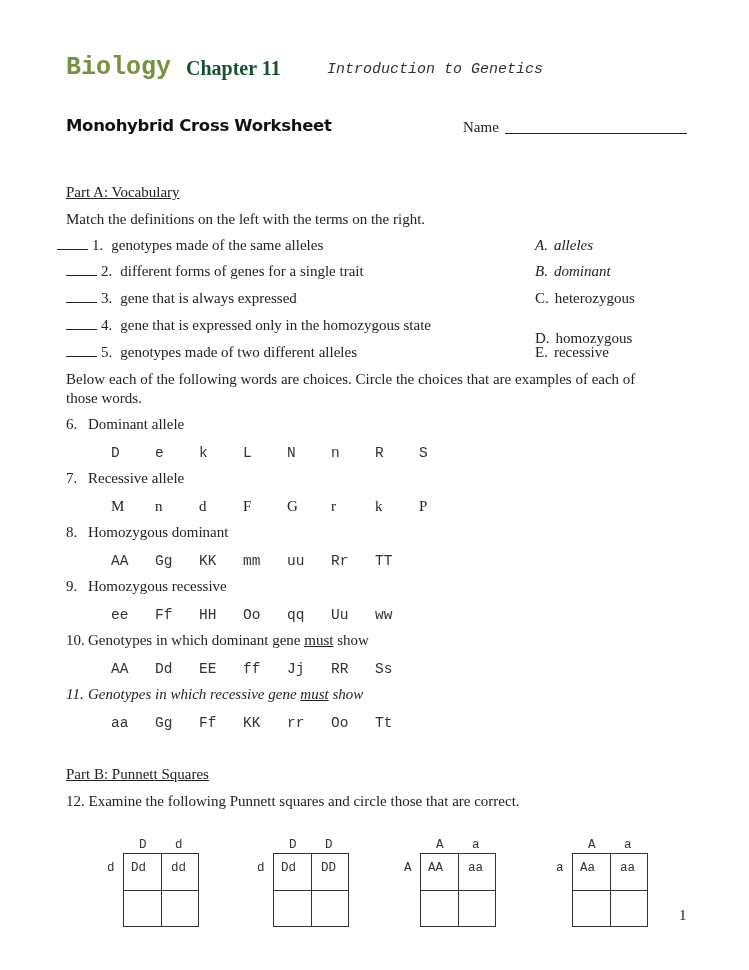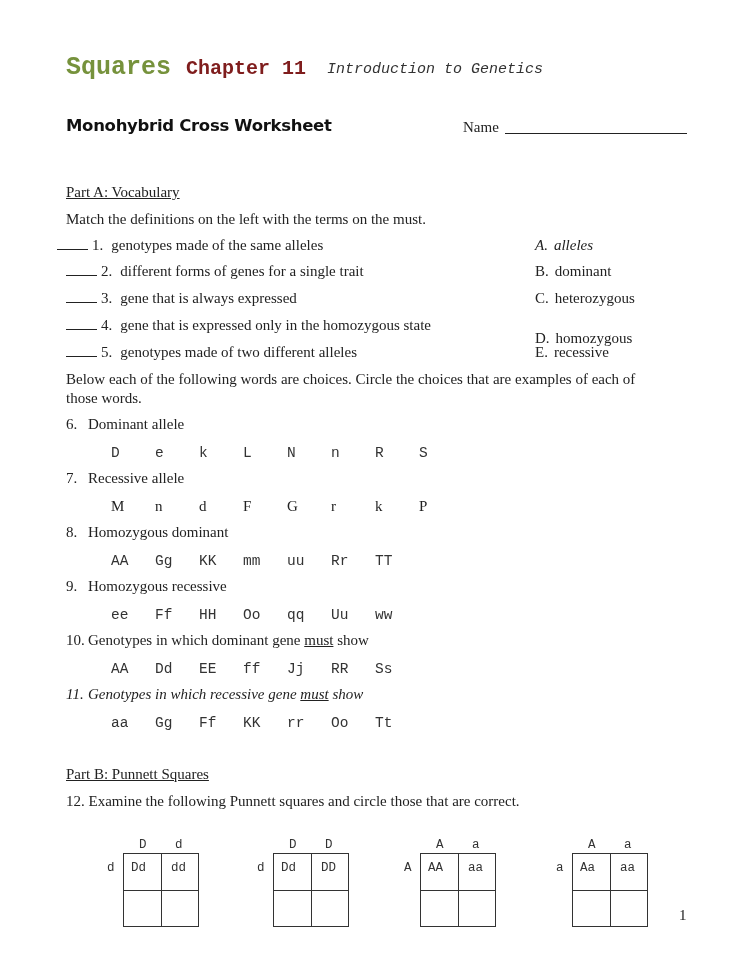--- a/index.html
+++ b/index.html
@@ -2,62 +2,62 @@
 <html><head>
 <meta charset="utf-8">
 <style>
   html, body { margin: 0; padding: 0; background: #ffffff; }
   body { width: 749px; height: 970px; position: relative; overflow: hidden; color: #1a1a1a; }
   .abs { position: absolute; white-space: nowrap; }
   .serif { font-family: "Liberation Serif", "DejaVu Serif", serif; font-size: 15px; color: #222; }
   .mono { font-family: "Liberation Mono", "DejaVu Sans Mono", monospace; color: #333; }
 
   .hdr-bio { left: 66px; top: 53px; font-family: "Liberation Mono", monospace; font-weight: bold; font-size: 25px; color: #76923c; }
-  .hdr-ch { left: 186px; top: 57px; font-family: Liberation Mono, monospace; font-weight: bold; font-size: 20px; color: #7f1d1d; }
+  .hdr-ch { left: 186px; top: 57px; font-family: Liberation Serif, serif; font-weight: bold; font-size: 20px; color: #14532d; }
   .hdr-sub { left: 327px; top: 61px; font-family: "Liberation Mono", monospace; font-style: italic; font-size: 15px; color: #333; }
 
   .ws-title { left: 66px; top: 116px; font-family: "DejaVu Sans", sans-serif; font-weight: bold; font-size: 16.5px; color: #111; letter-spacing: -0.3px; }
   .name-label { left: 463px; top: 119px; }
   .name-line { position: absolute; left: 505px; top: 133px; width: 182px; border-bottom: 1px solid #222; }
 
   .u { text-decoration: underline; }
   .blank { display: inline-block; width: 31px; border-bottom: 1px solid #222; margin-right: 4px; height: 12px; vertical-align: baseline; }
 
   .choice { position: absolute; font-size: 15px; }
   .choice.mono { font-size: 14.5px; }
   .ps-grid { position: absolute; border: 1.4px solid #333; box-sizing: border-box; }
   .ps-v { position: absolute; top: 0; bottom: 0; width: 0; border-left: 1.4px solid #333; }
   .ps-h { position: absolute; left: 0; right: 0; height: 0; border-top: 1.4px solid #333; }
   .ps-lbl { position: absolute; font-family: "Liberation Mono", monospace; font-size: 12.5px; color: #333; }
   .page-num { left: 679px; top: 907px; }
 </style>
 </head>
 <body>
 
-<div class="abs hdr-bio">Squares</div>
+<div class="abs hdr-bio">Biology</div>
 <div class="abs hdr-ch">Chapter 11</div>
 <div class="abs hdr-sub">Introduction to Genetics</div>
 
 <div class="abs ws-title">Monohybrid Cross Worksheet</div>
 <div class="abs serif name-label">Name</div>
 <div class="name-line"></div>
 
 <div class="abs serif u" style="left:66px; top:184px;text-align:center;">Part A:  Vocabulary</div>
-<div class="abs serif" style="left:66px; top:211px;">Match the definitions on the left with the terms on the must.</div>
+<div class="abs serif" style="left:66px; top:211px;">Match the definitions on the left with the terms on the right.</div>
 
 <div id="defs">
     <div class="abs serif" style="left: 57px; top: 237px;"><span class="blank"></span><span>1.</span><span style="display:inline-block;width:8px"></span><span>genotypes made of the same alleles</span></div>
     <div class="abs serif" style="left: 66px; top: 263px;"><span class="blank"></span><span>2.</span><span style="display:inline-block;width:8px"></span><span>different forms of genes for a single trait</span></div>
     <div class="abs serif" style="left: 66px; top: 290px;"><span class="blank"></span><span>3.</span><span style="display:inline-block;width:8px"></span><span>gene that is always expressed</span></div>
     <div class="abs serif" style="left: 66px; top: 317px;"><span class="blank"></span><span>4.</span><span style="display:inline-block;width:8px"></span><span>gene that is expressed only in the homozygous state</span></div>
     <div class="abs serif" style="left: 66px; top: 344px;"><span class="blank"></span><span>5.</span><span style="display:inline-block;width:8px"></span><span>genotypes made of two different alleles</span></div>
   </div>
 <div id="terms">
     <div class="abs serif" style="left: 535px; top: 237px; font-style: italic;"><span>A.</span><span style="display:inline-block;width:6px"></span><span>alleles</span></div>
-    <div class="abs serif" style="left: 535px; top: 263px;"><span>B.</span><span style="display:inline-block;width:6px"></span><span>dominant</span></div>
+    <div class="abs serif" style="left: 535px; top: 263px; font-style: italic;"><span>B.</span><span style="display:inline-block;width:6px"></span><span>dominant</span></div>
     <div class="abs serif" style="left: 535px; top: 290px;"><span>C.</span><span style="display:inline-block;width:6px"></span><span>heterozygous</span></div>
     <div class="abs serif" style="left: 535px; top: 330px;"><span>D.</span><span style="display:inline-block;width:6px"></span><span>homozygous</span></div>
     <div class="abs serif" style="left: 535px; top: 344px;"><span>E.</span><span style="display:inline-block;width:6px"></span><span>recessive</span></div>
   </div>
 
 <div class="abs serif" style="left:66px; top:371px;">Below each of the following words are choices.  Circle the choices that are examples of each of</div>
 <div class="abs serif" style="left:66px; top:390px;">those words.</div>
 
 <div id="questions">
     <div class="abs serif" style="left: 66px; top: 416px;"><span style="display:inline-block;min-width:22px">6.</span><span>Dominant allele</span></div>

